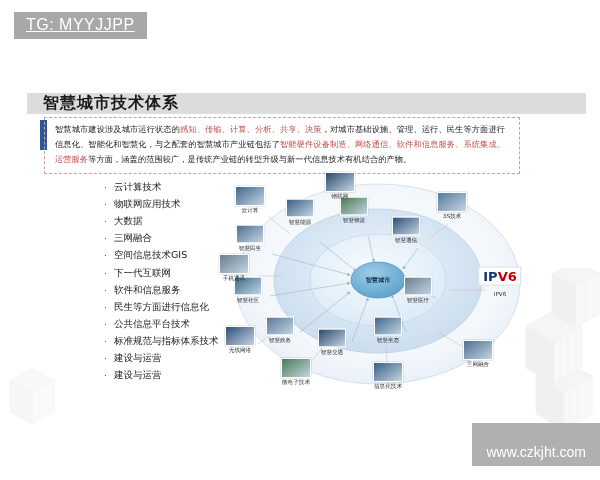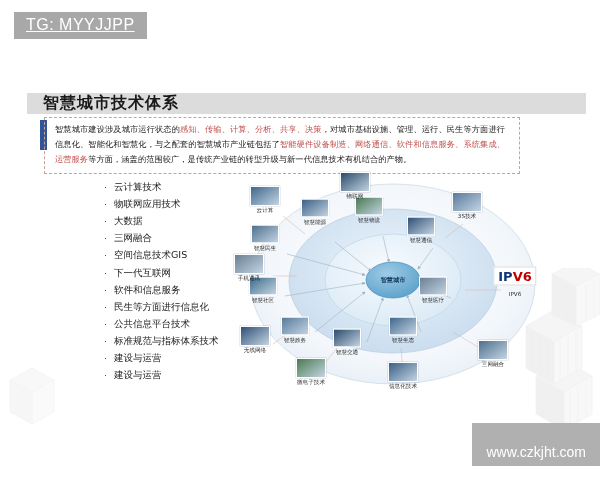--- a/index.html
+++ b/index.html
@@ -57,21 +57,21 @@
   .bullet-row{display:flex;align-items:baseline;margin-bottom:6.2px;}
   .bullet-dot{
     width:10px;flex:0 0 10px;color:#333;font-size:9px;line-height:1;
   }
   .bullet-label{
     font-size:9.5px;color:#1a1a1a;line-height:1.15;
     font-family:"DejaVu Sans","Liberation Sans",sans-serif;
   }
 
   
-  .diagram{position:absolute;left:243px;top:176px;width:300px;height:215px;}
+  .diagram{position:absolute;left:228px;top:176px;width:300px;height:215px;}
   .diagram svg{position:absolute;left:0;top:0;}
   .dg-label{
     position:absolute;font-size:5.6px;color:#2b2b2b;line-height:1.12;
     font-family:"DejaVu Sans","Liberation Sans",sans-serif;
     text-align:center;white-space:pre-line;
     transform:translate(-50%,0);
   }
   .dg-thumb{
     position:absolute;border:1.2px solid #ffffff;
     box-shadow:0 0 1px rgba(0,0,0,.45);

